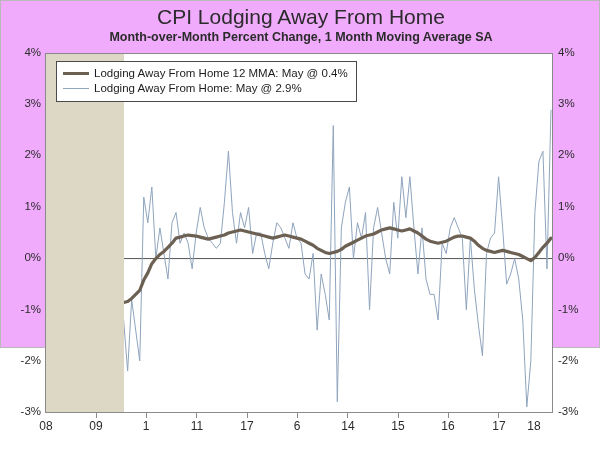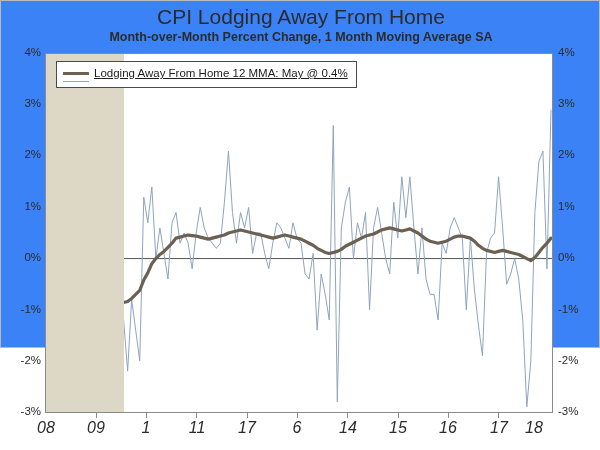--- a/index.html
+++ b/index.html
@@ -12,21 +12,21 @@
     background: #ffffff;
     font-family: "Liberation Sans", sans-serif;
     overflow: hidden;
   }
   #frame {
     position: relative;
     width: 600px;
     height: 348px;
     box-sizing: border-box;
     border: 1px solid #b9b9b9;
-    background: #3b82f6;
+    background: #f0abfc;
   }
   #title {
     position: absolute;
     left: 0;
     top: 4px;
     width: 600px;
     text-align: center;
     font-size: 21px;
     color: #2b2b2b;
     font-family: "Liberation Sans", sans-serif;
@@ -68,25 +68,24 @@
     font-size: 11.5px;
     color: #2b2b2b;
     width: 40px;
     text-align: right;
   }
   .ytick-label.right {
     text-align: left;
   }
   .xtick-label {
     position: absolute;
-    font-size: 16px;
+    font-size: 12px;
     color: #2b2b2b;
     width: 30px;
     text-align: center;
-    font-style: italic;
   }
   .tick-mark-left, .tick-mark-right {
     position: absolute;
     width: 5px;
     height: 1px;
     background: #8a8a8a;
   }
   .tick-mark-bottom {
     position: absolute;
     width: 1px;
@@ -101,21 +100,20 @@
     border: 1px solid #4a4a4a;
     padding: 4px 8px 5px 6px;
     font-size: 11.5px;
     color: #1d1d1d;
     line-height: 15px;
   }
   .legend-row {
     display: flex;
     align-items: center;
     white-space: nowrap;
-    text-decoration: underline;
   }
   .legend-swatch {
     width: 26px;
     height: 0;
     margin-right: 5px;
     flex: 0 0 26px;
   }
   .legend-swatch.mma {
     border-top: 3px solid #6b6052;
   }
@@ -194,15 +192,16 @@
   <div class="xtick-label" style="left:483px; top:418px;">17</div>
   <div class="xtick-label" style="left:518px; top:418px;">18</div>
 
   <div id="legend">
     <div class="legend-row">
       <span class="legend-swatch mma"></span>
       <span>Lodging Away From Home 12 MMA: May @ 0.4%</span>
     </div>
     <div class="legend-row">
       <span class="legend-swatch mom"></span>
+      <span>Lodging Away From Home: May @ 2.9%</span>
     </div>
   </div>
 </div>
 
 </body></html>

